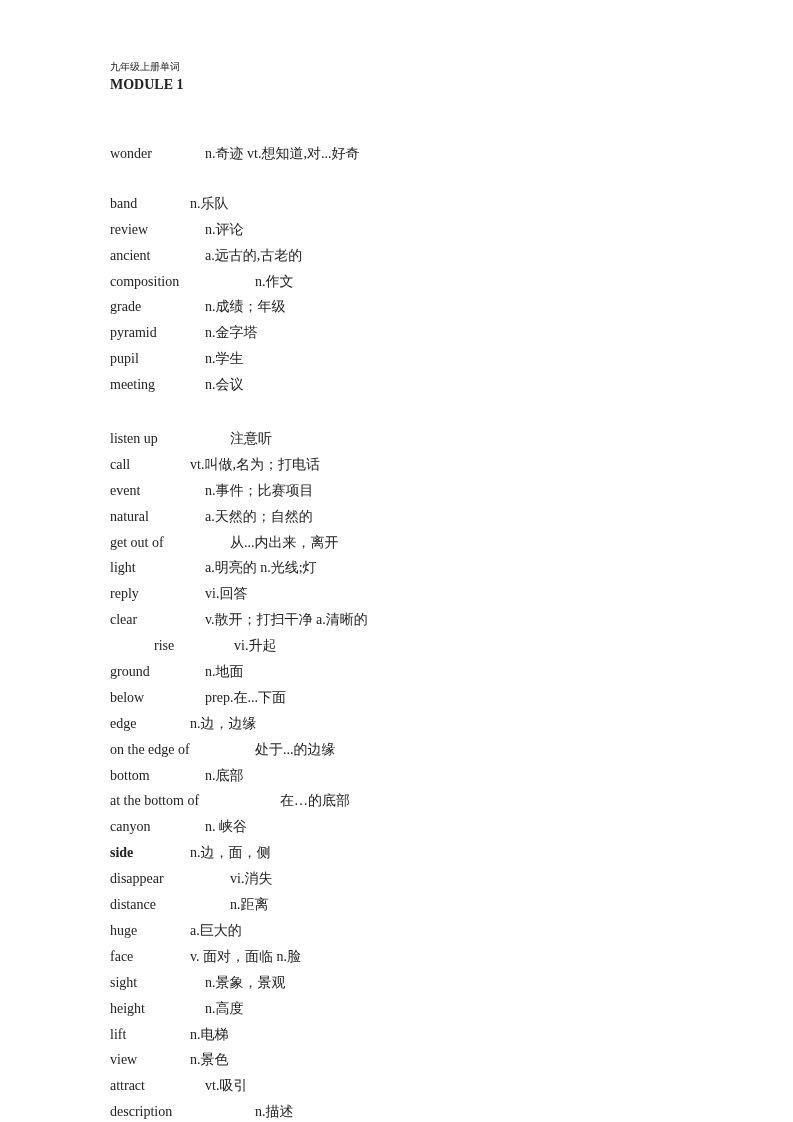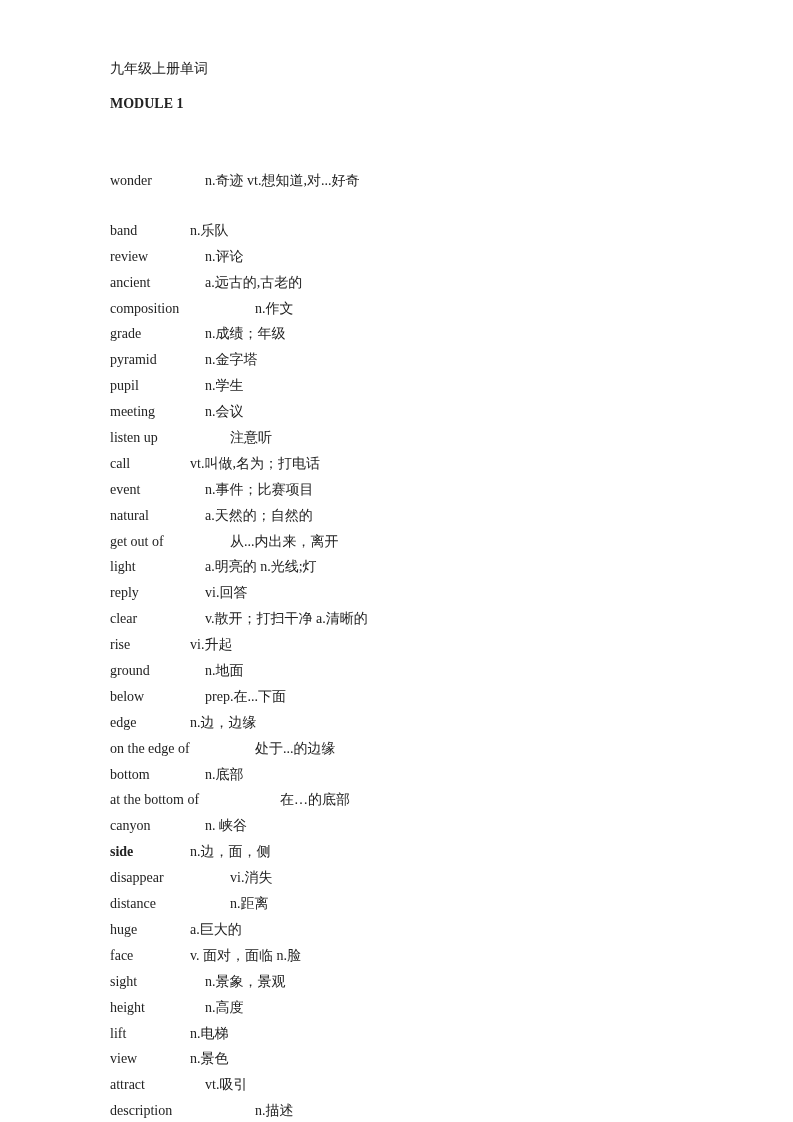--- a/index.html
+++ b/index.html
@@ -10,27 +10,27 @@
     body {
       background: #ffffff;
       font-family: "SimSun", "宋体", serif;
       font-size: 14px;
       color: #222222;
       width: 793px;
       min-height: 1122px;
       padding: 60px 110px 60px 110px;
     }
     .page-title {
-      font-size: 14px;
-      margin-bottom: 18px;
+      font-size: 10px;
+      margin-bottom: 3px;
     }
     .module-title {
       font-size: 14px;
       font-weight: bold;
-      margin-bottom: 12px;
+      margin-bottom: 4px;
     }
     .vocab-list {
       list-style: none;
     }
     .vocab-list li {
       line-height: 1.85;
       font-size: 14px;
     }
   </style>
 </head>
@@ -43,29 +43,29 @@
 <ul class="vocab-list">
 <li><span style="display: inline-block; min-width: 95px; margin-top: 44px;">wonder</span><span>n.奇迹 vt.想知道,对...好奇</span></li>
     <li><span style="display: inline-block; min-width: 80px; margin-top: 24px;">band</span><span>n.乐队</span></li>
     <li><span style="display: inline-block; min-width: 95px;">review</span><span>n.评论</span></li>
     <li><span style="display: inline-block; min-width: 95px;">ancient</span><span>a.远古的,古老的</span></li>
     <li><span style="display: inline-block; min-width: 145px;">composition</span><span>n.作文</span></li>
     <li><span style="display: inline-block; min-width: 95px;">grade</span><span>n.成绩；年级</span></li>
     <li><span style="display: inline-block; min-width: 95px;">pyramid</span><span>n.金字塔</span></li>
     <li><span style="display: inline-block; min-width: 95px;">pupil</span><span>n.学生</span></li>
     <li><span style="display: inline-block; min-width: 95px;">meeting</span><span>n.会议</span></li>
-    <li><span style="display: inline-block; min-width: 120px;">listen up</span><span>注意听</span></li>
+    <li><span style="display: inline-block; min-width: 120px; margin-top: 28px;">listen up</span><span>注意听</span></li>
     <li><span style="display: inline-block; min-width: 80px;">call</span><span>vt.叫做,名为；打电话</span></li>
     <li><span style="display: inline-block; min-width: 95px;">event</span><span>n.事件；比赛项目</span></li>
     <li><span style="display: inline-block; min-width: 95px;">natural</span><span>a.天然的；自然的</span></li>
     <li><span style="display: inline-block; min-width: 120px;">get out of</span><span>从...内出来，离开</span></li>
     <li><span style="display: inline-block; min-width: 95px;">light</span><span>a.明亮的 n.光线;灯</span></li>
     <li><span style="display: inline-block; min-width: 95px;">reply</span><span>vi.回答</span></li>
     <li><span style="display: inline-block; min-width: 95px;">clear</span><span>v.散开；打扫干净 a.清晰的</span></li>
-    <li><span style="display: inline-block; min-width: 80px;">rise</span><span>vi.升起</span></li>
+    <li><span style="display: inline-block; min-width: 80px; margin-left: 44px;">rise</span><span>vi.升起</span></li>
     <li><span style="display: inline-block; min-width: 95px;">ground</span><span>n.地面</span></li>
     <li><span style="display: inline-block; min-width: 95px;">below</span><span>prep.在...下面</span></li>
     <li><span style="display: inline-block; min-width: 80px;">edge</span><span>n.边，边缘</span></li>
     <li><span style="display: inline-block; min-width: 145px;">on the edge of</span><span>处于...的边缘</span></li>
     <li><span style="display: inline-block; min-width: 95px;">bottom</span><span>n.底部</span></li>
     <li><span style="display: inline-block; min-width: 170px;">at the bottom of</span><span>在…的底部</span></li>
     <li><span style="display: inline-block; min-width: 95px;">canyon</span><span>n. 峡谷</span></li>
     <li><span style="display: inline-block; min-width: 80px; font-weight: bold;">side</span><span>n.边，面，侧</span></li>
     <li><span style="display: inline-block; min-width: 120px;">disappear</span><span>vi.消失</span></li>
     <li><span style="display: inline-block; min-width: 120px;">distance</span><span>n.距离</span></li>

